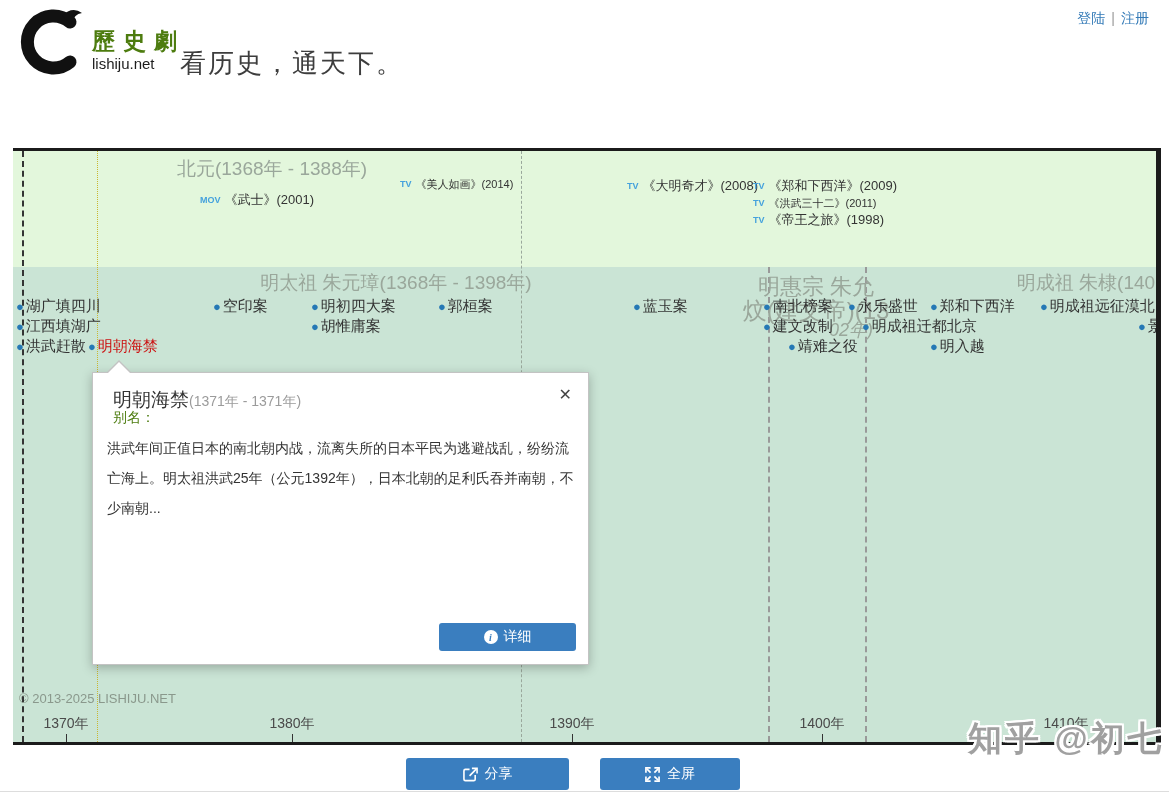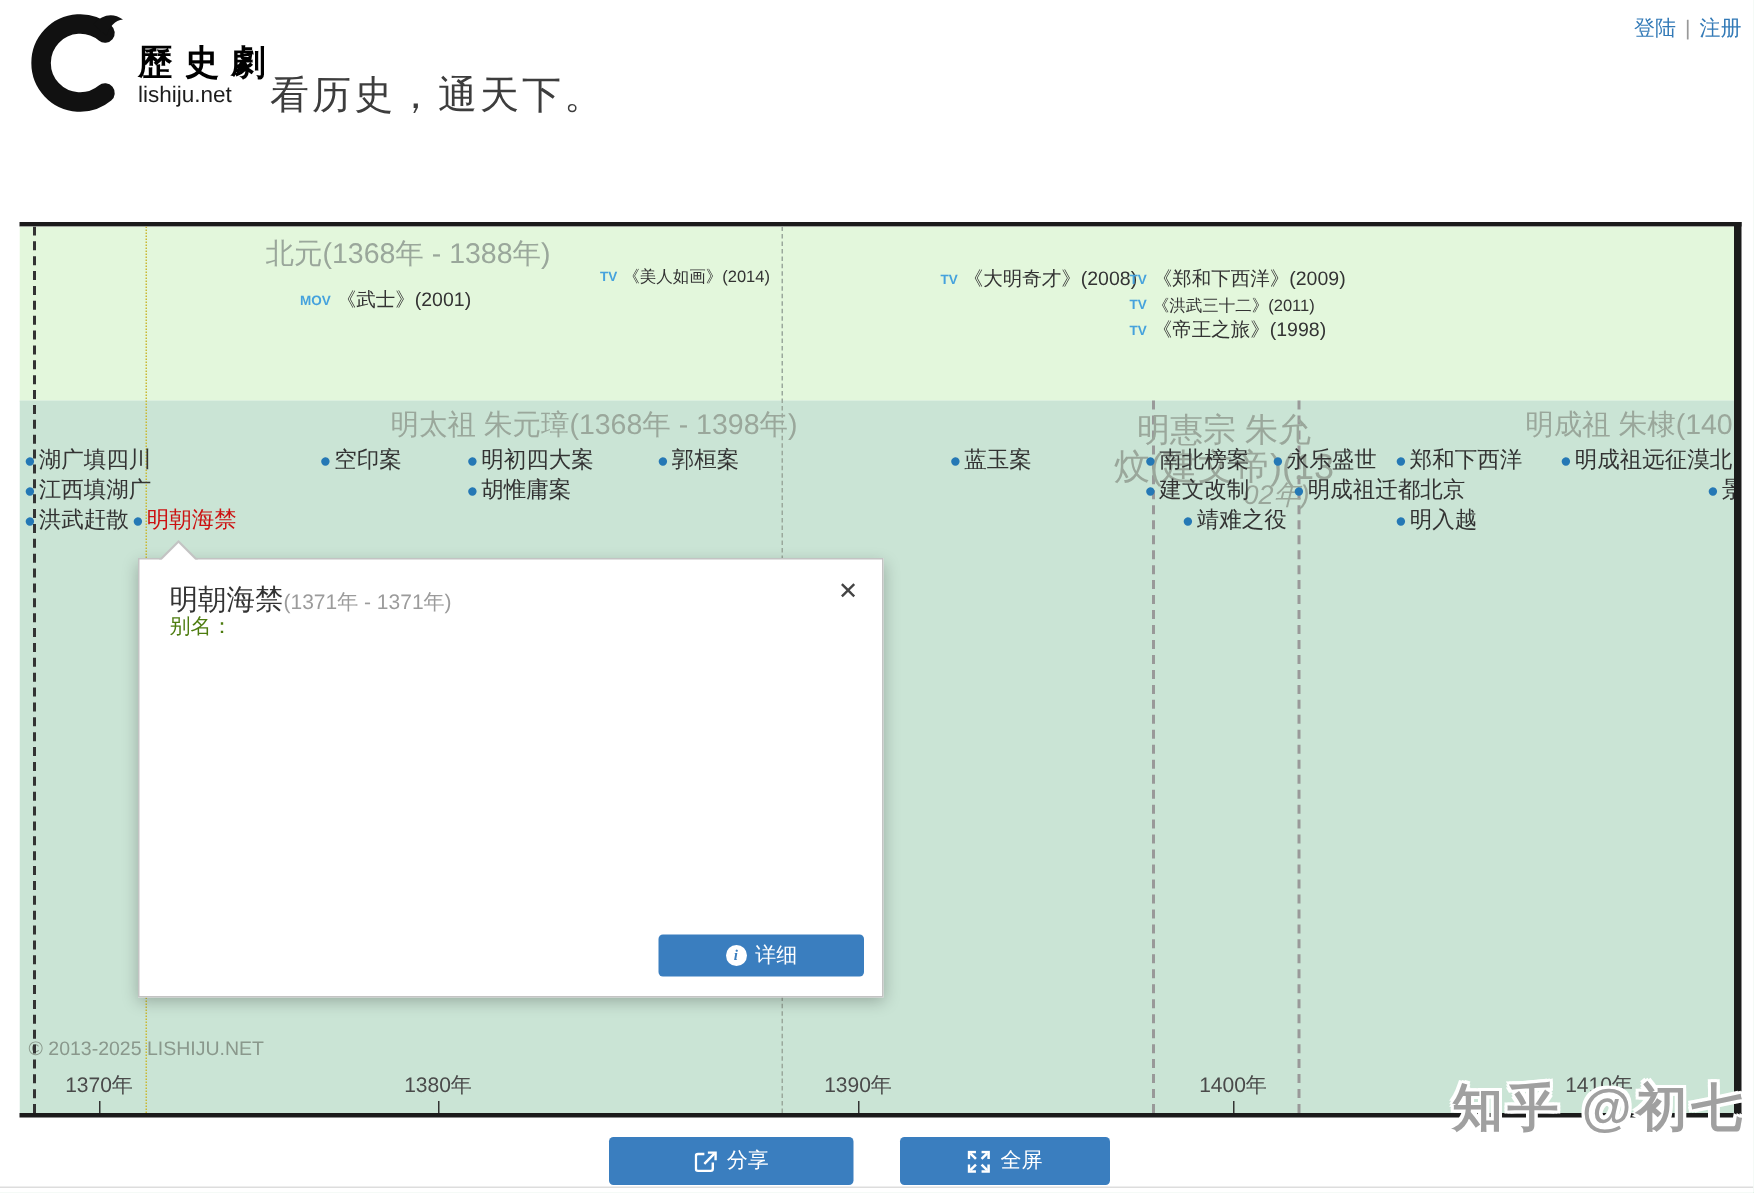--- a/index.html
+++ b/index.html
@@ -3,24 +3,24 @@
 <meta charset="utf-8">
 <style>
   html,body{margin:0;padding:0;background:#fff;}
   .page{position:relative;width:1169px;height:795px;overflow:hidden;background:#fff;
         font-family:"Liberation Sans","DejaVu Sans",sans-serif;color:#333;}
   .abs{position:absolute;}
 
   
   .logo-glyph{left:10px;top:6px;width:80px;height:72px;}
   .seal-text{left:92px;top:26px;font-family:"DejaVu Serif","Liberation Serif",serif;
-             font-size:23px;font-weight:bold;letter-spacing:8px;color:#000000;}
+             font-size:23px;font-weight:bold;letter-spacing:8px;color:#4d7c0f;}
   .logo-domain{left:92px;top:55px;font-size:15px;color:#1c1c1c;}
   .tagline{left:180px;top:46px;font-size:26px;color:#3d3d3d;letter-spacing:2px;}
-  .auth{right:8px;top:10px;font-size:14px;}
+  .auth{right:20px;top:10px;font-size:14px;}
   .auth a{color:#337ab7;text-decoration:none;cursor:pointer;}
   .auth .sep{color:#999;margin:0 6px;}
 
   
   .nav-row{left:0;top:100px;width:100%;height:34px;}
   .nav-item{position:absolute;top:8px;font-size:15px;color:#337ab7;cursor:pointer;white-space:nowrap;}
   .nav-item.active{color:#333;}
   .caret{display:inline-block;width:0;height:0;margin-left:5px;vertical-align:middle;
          border-left:5px solid transparent;border-right:5px solid transparent;border-top:5px solid currentColor;}
   .searchbox{left:832px;top:101px;width:299px;height:31px;border:1px solid #ccc;border-radius:4px;
@@ -151,20 +151,21 @@
 
   <div class="abs popup">
     <span class="arrow-outer"></span>
     <span class="arrow-inner"></span>
     <div class="popup-title-row">
       <span class="popup-title">明朝海禁</span><span class="popup-years">(1371年 - 1371年)</span>
     </div>
     <span class="popup-close">✕</span>
     <div class="popup-alias">别名：</div>
     <div class="popup-body" id="popup-body">
+        <p>洪武年间正值日本的南北朝内战，流离失所的日本平民为逃避战乱，纷纷流亡海上。明太祖洪武25年（公元1392年），日本北朝的足利氏吞并南朝，不少南朝...</p>
       </div>
     <button class="detail-btn">
       <span class="info-icon">i</span>
       <span>详细</span>
     </button>
   </div>
 
   <button class="footer-btn btn-share">
     <svg width="15" height="15" viewBox="0 0 16 16">
       <path d="M13 8.5V13a1.5 1.5 0 0 1-1.5 1.5h-9A1.5 1.5 0 0 1 1 13V4a1.5 1.5 0 0 1 1.5-1.5H7" stroke="#fff" stroke-width="1.7" fill="none"></path>

